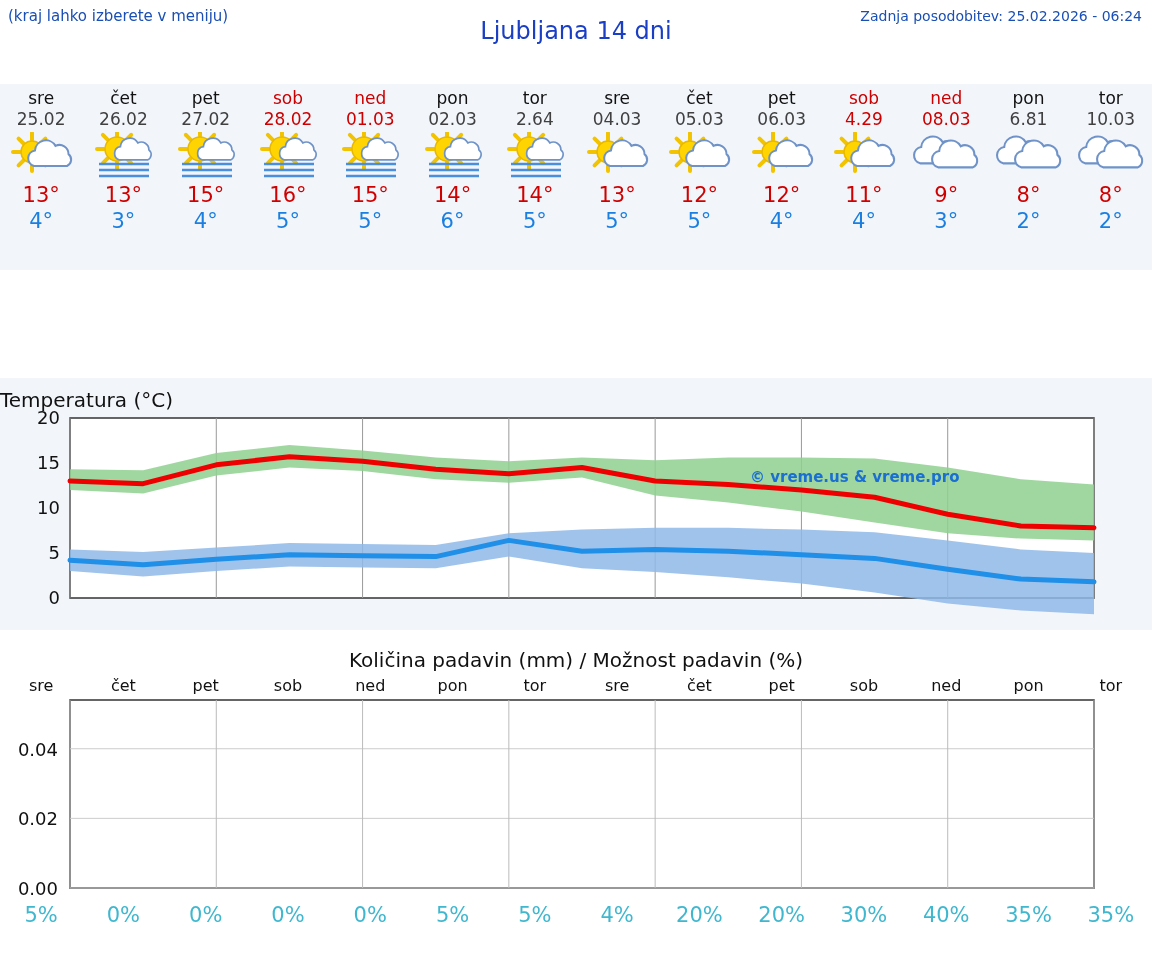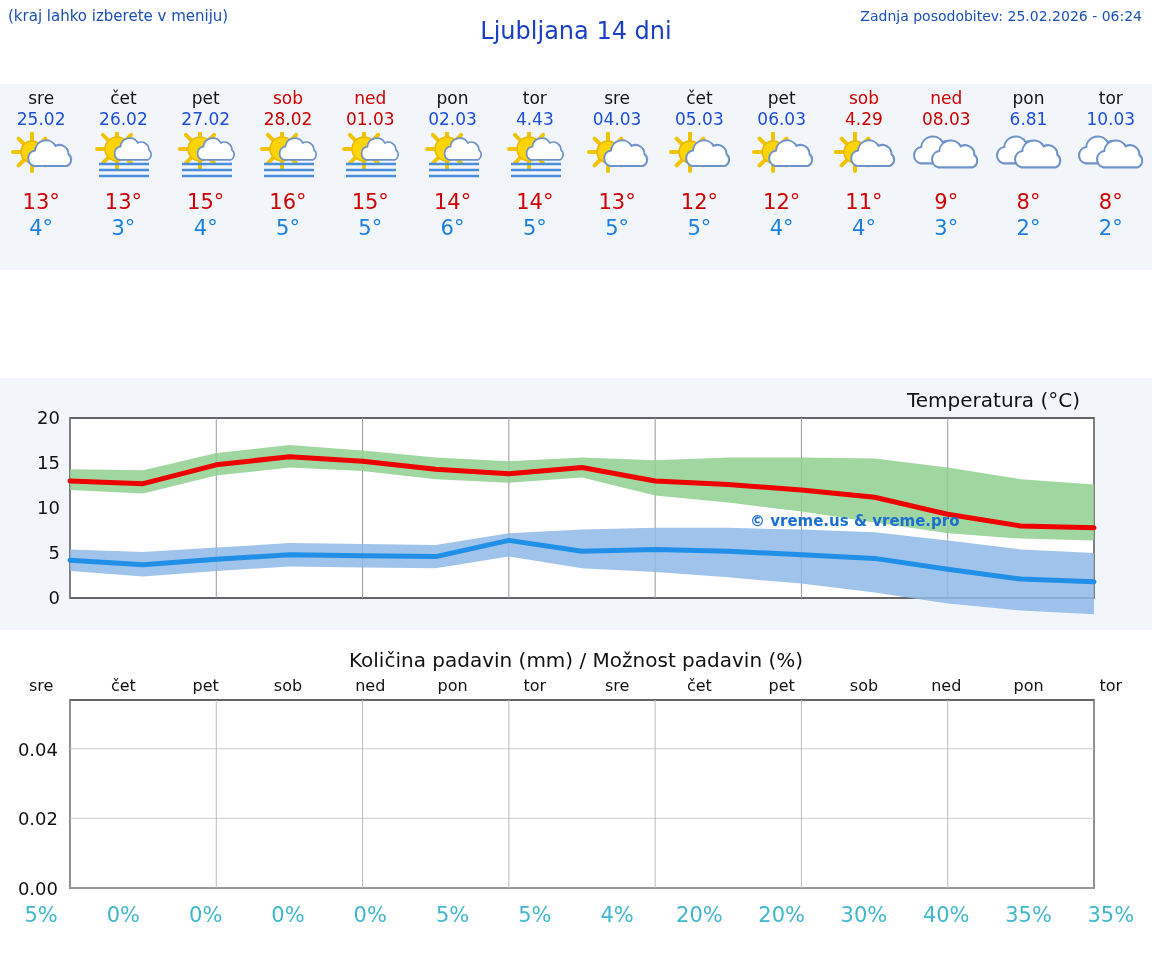--- a/index.html
+++ b/index.html
@@ -31,33 +31,33 @@
     position:absolute; top:84px; left:0; width:1152px; height:186px;
     background:#f2f6fb;
     display:flex;
   }
   .day {
     flex:1 1 0;
     display:flex; flex-direction:column; align-items:center;
     padding-top:4px;
   }
   .day .dow { font-size:17px; line-height:21px; color:#111; }
-  .day .date { font-size:17px; line-height:21px; color:#1d4ed8; }
+  .day .date { font-size:17px; line-height:21px; color:#404040; }
   .day.weekend .dow, .day.weekend .date { color:#cc0000; }
   .icon-wrap { height:48px; width:72px; margin-top:2px; position:relative; }
-  .tmax { font-size:21px; color:#d00000; line-height:26px; margin-top:9px; }
+  .tmax { font-size:21px; color:#d00000; line-height:26px; margin-top:2px; }
   .tmin { font-size:21px; color:#1a7fe0; line-height:26px; }
 
   
   .tempblock {
     position:absolute; top:378px; left:0; width:1152px; height:252px;
     background:#f2f6fb;
   }
   .tempblock .ctitle {
-    position:absolute; top:10px; left:0; width:1080px; text-align:right;
+    position:absolute; top:10px; left:0; width:1080px; text-align:left;
     font-size:20px; color:#111;
   }
   .tempsvg { position:absolute; top:32px; left:0; }
 
   
   .precipblock {
     position:absolute; top:640px; left:0; width:944px; height:300px;
     background:#ffffff;
   }
   .precipblock .ctitle {
@@ -73,21 +73,21 @@
   .pc-dow > div { flex:1 1 0; text-align:center; }
 
   .pc-prob {
     position:absolute; top:903px; left:0; width:1152px;
     display:flex; font-size:21px; color:#3fb7cf;
   }
   .pc-prob > div { flex:1 1 0; text-align:center; }
 
   .copyright {
     position:absolute; top:468px; left:750px;
-    font-size:15px; font-weight:bold; color:#1a6fd0;margin-top:44px;
+    font-size:15px; font-weight:bold; color:#1a6fd0;
   }
 </style>
 </head>
 <body>
 
 <div class="hdr">
   <div class="hdr-left">(kraj lahko izberete v meniju)</div>
   <div class="hdr-title">Ljubljana 14 dni</div>
   <div class="hdr-right">Zadnja posodobitev: 25.02.2026 - 06:24</div>
 </div>
@@ -223,21 +223,21 @@
           </g>
           <line x1="12" y1="32" x2="62" y2="32" stroke="#4a8fdd" stroke-width="2.5"></line>
           <line x1="12" y1="38" x2="62" y2="38" stroke="#4a8fdd" stroke-width="2.5"></line>
           <line x1="12" y1="44" x2="62" y2="44" stroke="#4a8fdd" stroke-width="2.5"></line>
         </svg></div>
       <div class="tmax">14°</div>
       <div class="tmin">6°</div>
     </div>
     <div class="day">
       <div class="dow">tor</div>
-      <div class="date">4.43</div>
+      <div class="date">2.64</div>
       <div class="icon-wrap"><svg width="72" height="48" viewBox="0 0 72 48">
           <line x1="43" y1="17" x2="50" y2="17" stroke="#f2c300" stroke-width="4" stroke-linecap="round"></line>
           <line x1="39.19238815542512" y1="26.192388155425117" x2="44.14213562373095" y2="31.14213562373095" stroke="#f2c300" stroke-width="4" stroke-linecap="round"></line>
           <line x1="30" y1="30" x2="30" y2="37" stroke="#f2c300" stroke-width="4" stroke-linecap="round"></line>
           <line x1="20.807611844574883" y1="26.19238815542512" x2="15.85786437626905" y2="31.14213562373095" stroke="#f2c300" stroke-width="4" stroke-linecap="round"></line>
           <line x1="17" y1="17" x2="10" y2="17.000000000000004" stroke="#f2c300" stroke-width="4" stroke-linecap="round"></line>
           <line x1="20.80761184457488" y1="7.8076118445748826" x2="15.857864376269045" y2="2.8578643762690508" stroke="#f2c300" stroke-width="4" stroke-linecap="round"></line>
           <line x1="29.999999999999996" y1="4" x2="29.999999999999996" y2="-3" stroke="#f2c300" stroke-width="4" stroke-linecap="round"></line>
           <line x1="39.192388155425114" y1="7.807611844574881" x2="44.14213562373095" y2="2.8578643762690454" stroke="#f2c300" stroke-width="4" stroke-linecap="round"></line>
           <circle cx="30" cy="17" r="12" fill="#ffd400" stroke="#e8b800" stroke-width="1.5"></circle>

